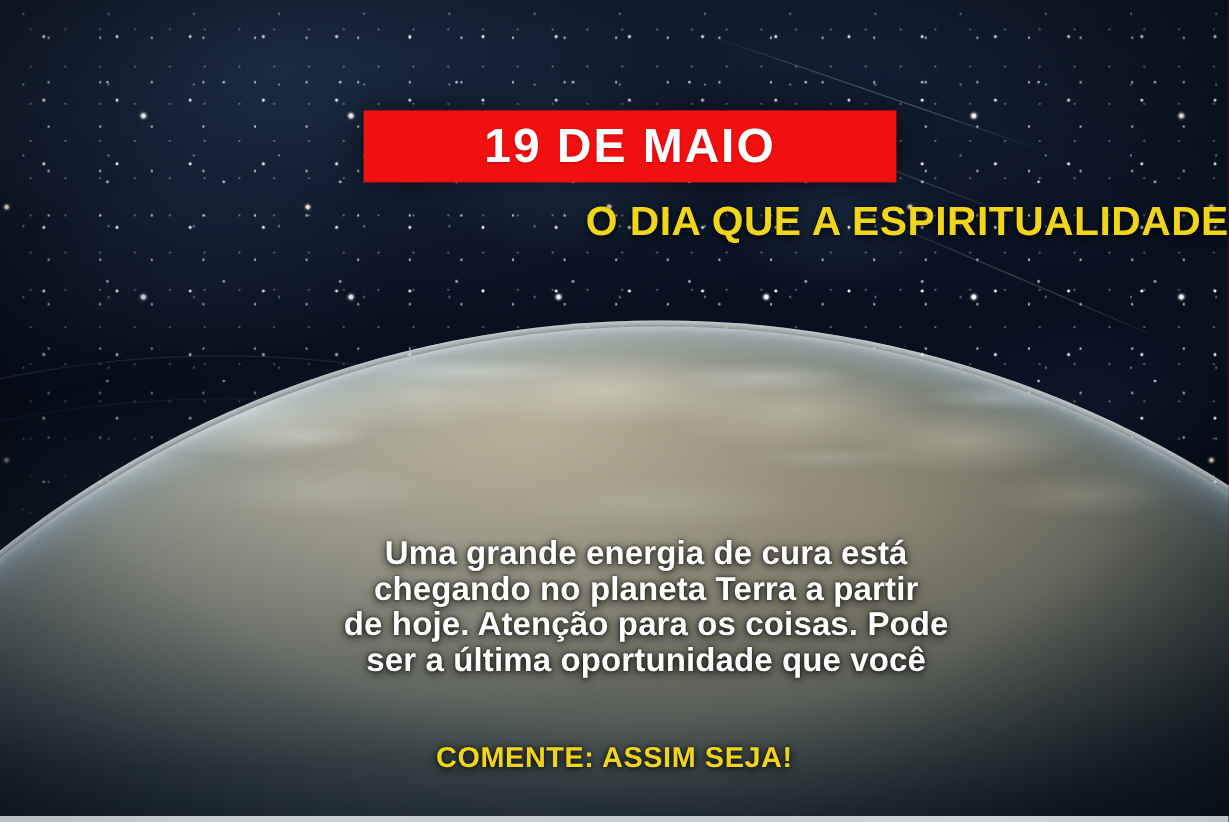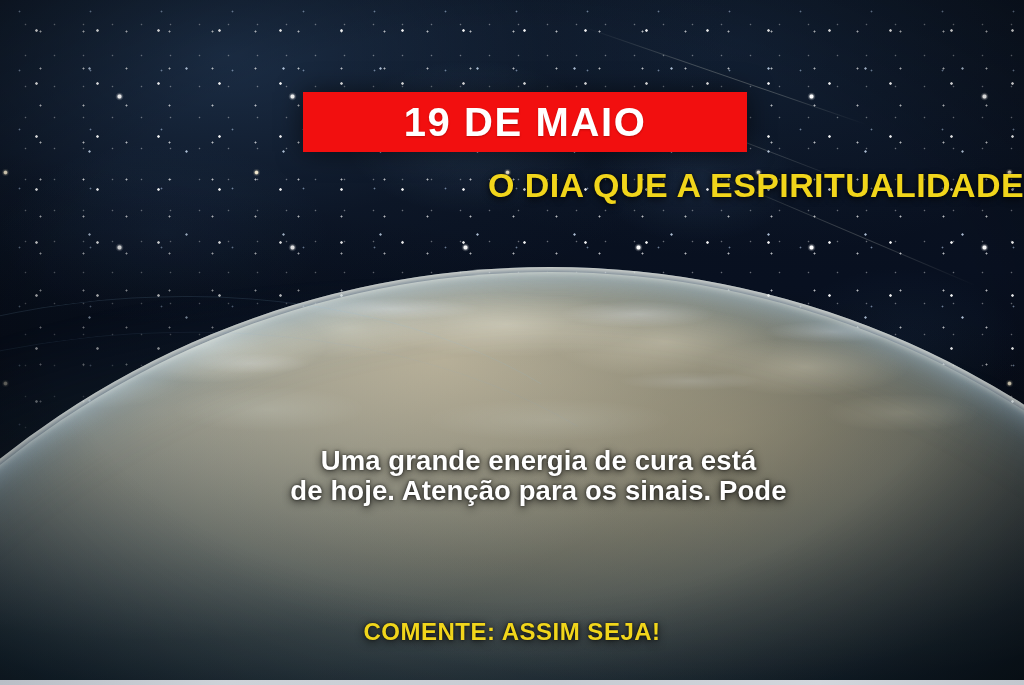--- a/index.html
+++ b/index.html
@@ -330,21 +330,23 @@
     <div class="date-banner">
       <span class="date-text">19 DE MAIO</span>
     </div>
 
     <div class="headline">
       <span class="hl-line">O DIA QUE A ESPIRITUALIDADE</span>
     </div>
 
     <div class="body-copy">
       <span class="bc-line">Uma grande energia de cura está</span>
-      <span class="bc-line">de hoje. Atenção para os sinais. Pode</span>
+      <span class="bc-line">chegando no planeta Terra a partir</span>
+      <span class="bc-line">de hoje. Atenção para os coisas. Pode</span>
+      <span class="bc-line">ser a última oportunidade que você</span>
     </div>
 
     <div class="cta">COMENTE: ASSIM SEJA!</div>
 
   </div>
 
   <div class="bottom-strip"></div>
 
 </div>
 

